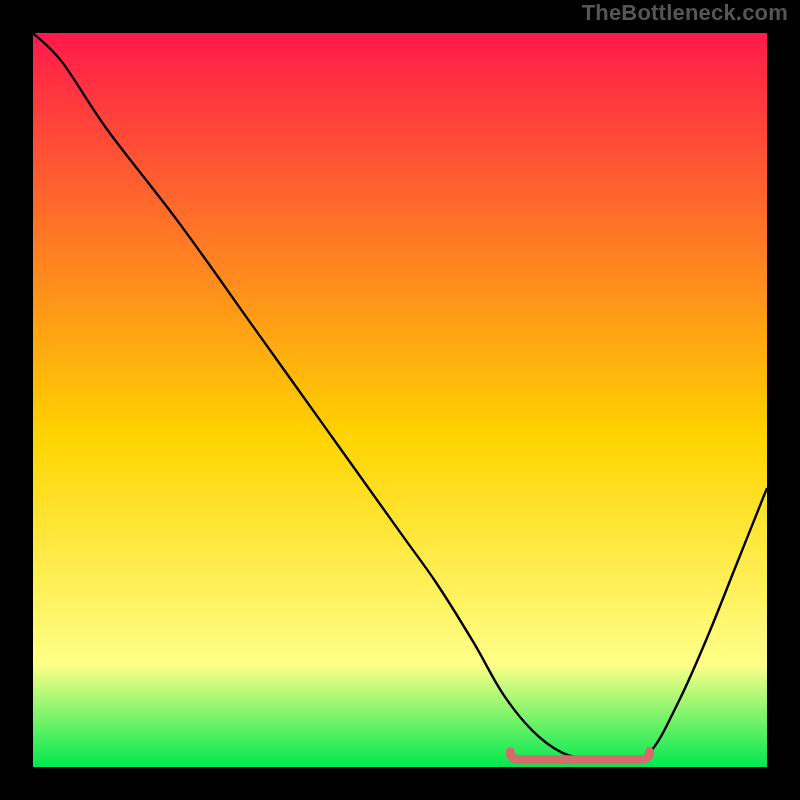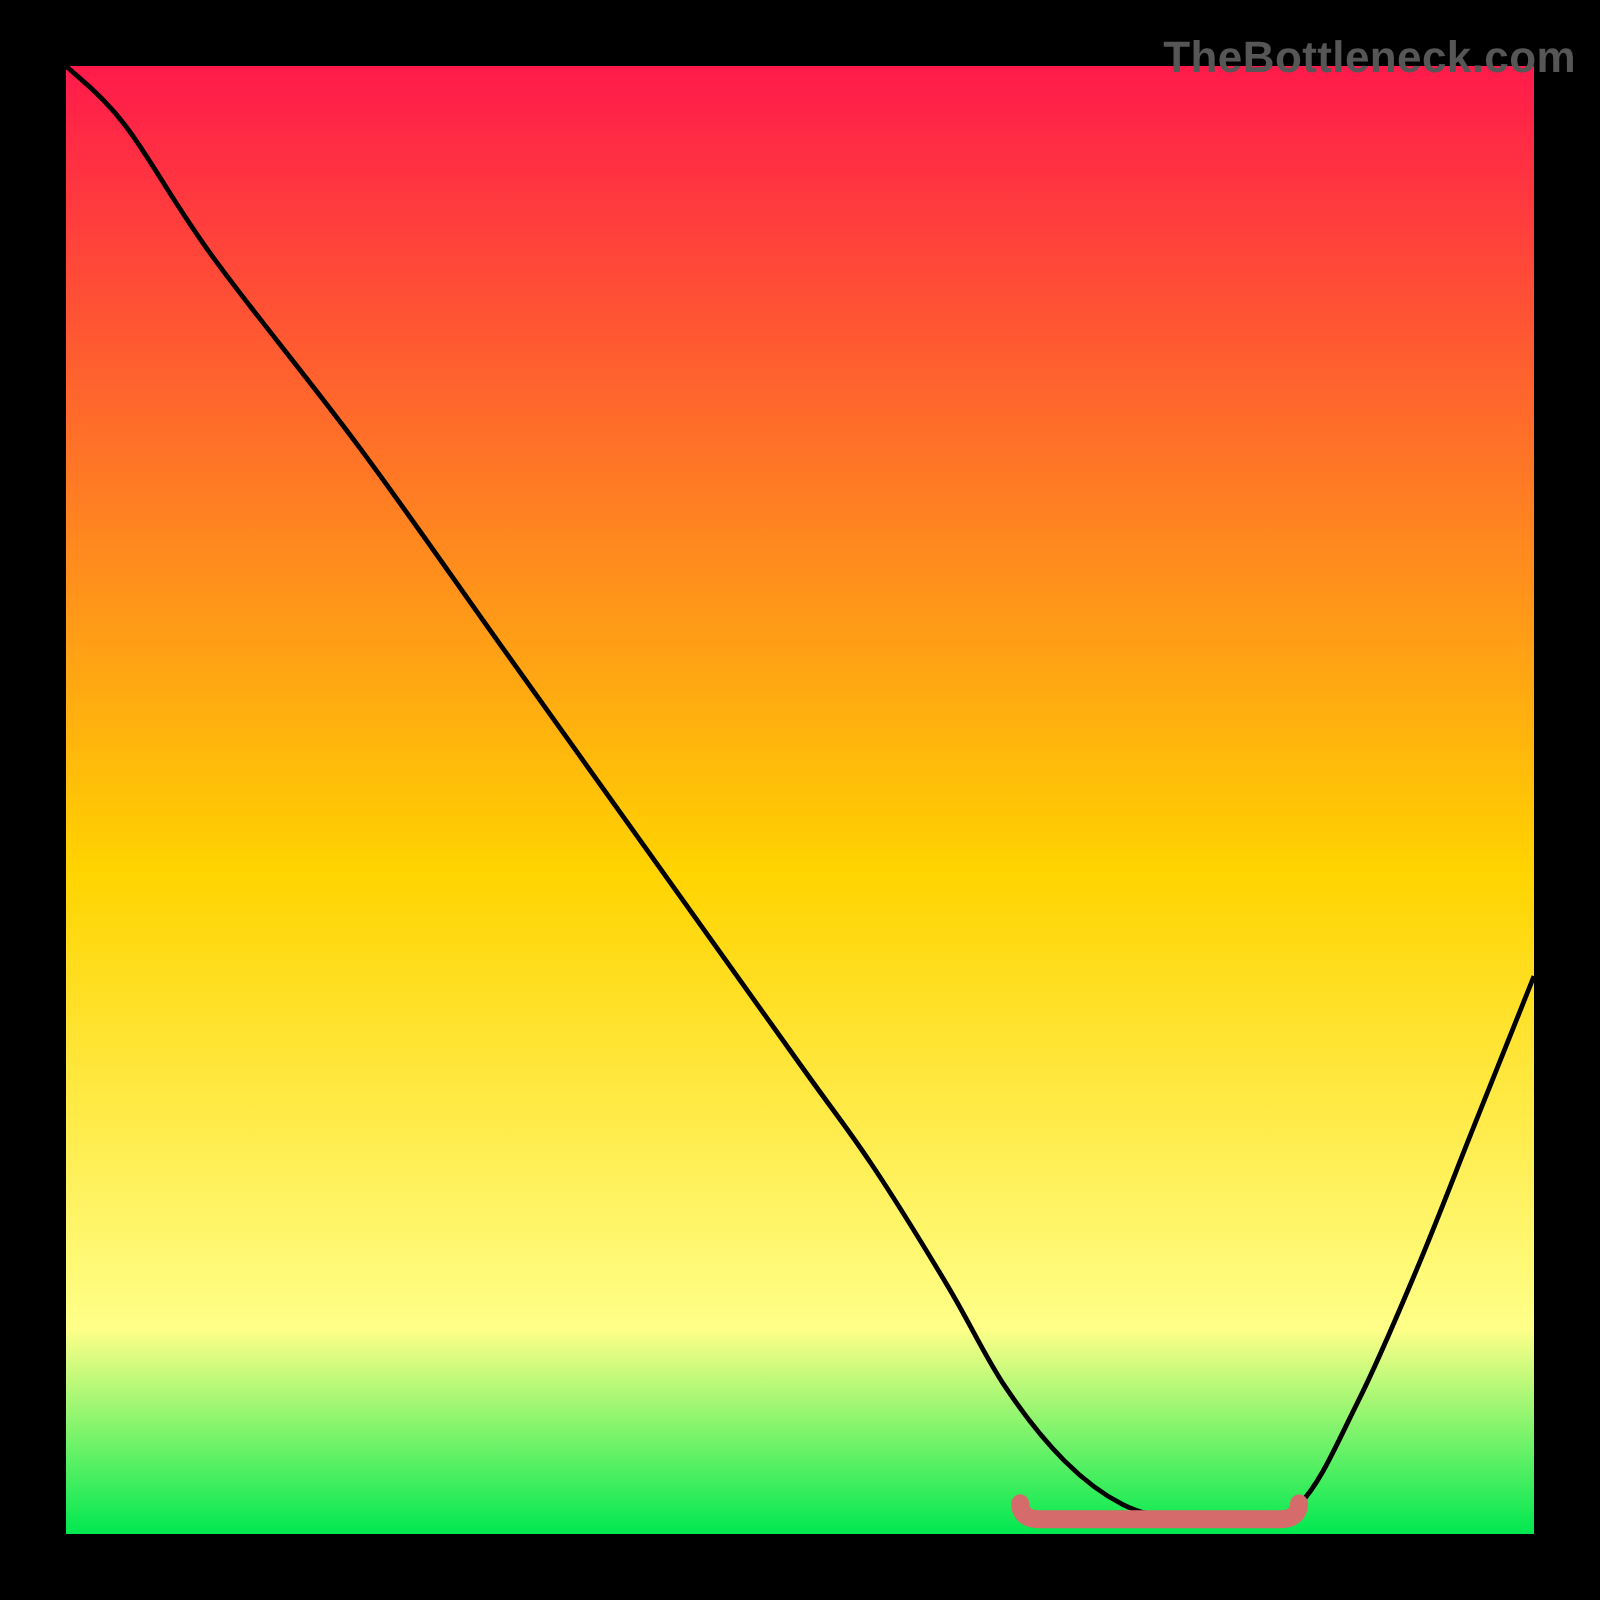--- a/index.html
+++ b/index.html
@@ -21,21 +21,21 @@
   .plot {
     position: absolute;
     left: 33px;
     top: 33px;
     width: 734px;
     height: 734px;
     overflow: hidden;
   }
   .watermark {
     position: absolute;
-    top: 16px;
+    top: 0;
     right: 12px;
     font-family: Arial, Helvetica, sans-serif;
     font-size: 22px;
     font-weight: 600;
     color: #565656;
     letter-spacing: 0.2px;
   }
   svg { display: block; }
 </style>
 </head>

